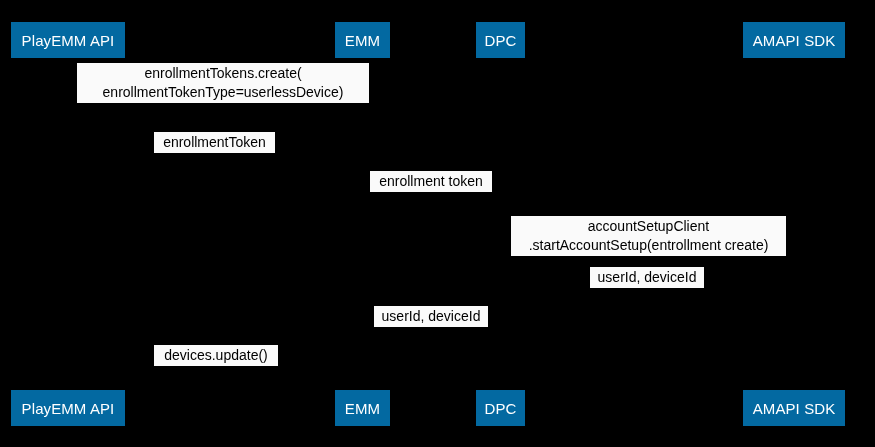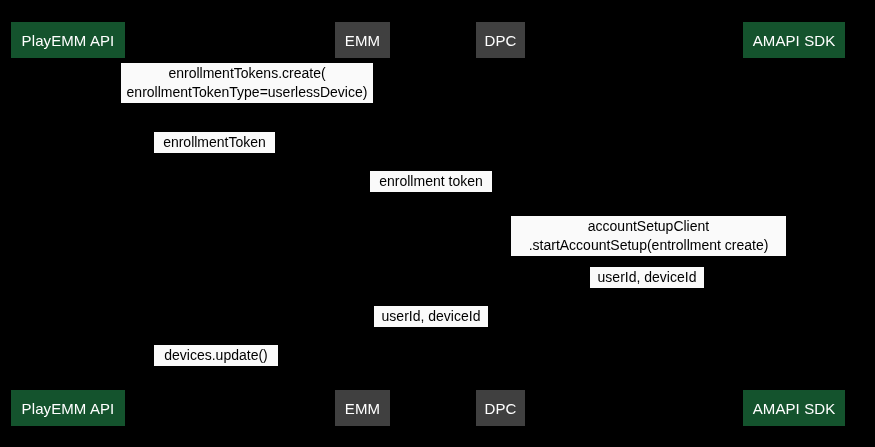--- a/index.html
+++ b/index.html
@@ -24,22 +24,22 @@
     box-sizing: border-box;
     display: flex;
     align-items: center;
     justify-content: center;
     color: #ffffff;
     font-size: 15px;
     line-height: 1;
     white-space: nowrap;
     letter-spacing: 0.1px;
   }
-  .participant.green { background: #14532d; }
-  .participant.blue  { background: #404040; }
+  .participant.green { background: #0369a1; }
+  .participant.blue  { background: #0369a1; }
 
   
   .lifeline {
     position: absolute;
     width: 1px;
     background: #000000;
   }
   
   .arrow {
     position: absolute;
@@ -84,21 +84,21 @@
   <div class="participant blue" style="left:335px; top:22px; width:55px; height:36px;">
     <span>EMM</span>
   </div>
   <div class="participant blue" style="left:476px; top:22px; width:49px; height:36px;">
     <span>DPC</span>
   </div>
   <div class="participant green" style="left:743px; top:22px; width:102px; height:36px;">
     <span>AMAPI SDK</span>
   </div>
 
-  <div class="msg" style="left:77px; top:63px; width:252px;margin-left:44px;"><span>enrollmentTokens.create(</span><br><span>enrollmentTokenType=userlessDevice)</span></div>
+  <div class="msg" style="left:77px; top:63px; width:292px;"><span>enrollmentTokens.create(</span><br><span>enrollmentTokenType=userlessDevice)</span></div>
 
   <div class="msg" style="left:370px; top:171px; width:122px;"><span>enrollment token</span></div>
 
   <div class="msg" style="left:154px; top:132px; width:121px;"><span>enrollmentToken</span></div>
 
   <div class="msg" style="left:511px; top:216px; width:275px;"><span>accountSetupClient</span><br><span>.startAccountSetup(entrollment create)</span></div>
 
   <div class="msg" style="left:590px; top:267px; width:114px;"><span>userId, deviceId</span></div>
 
   <div class="msg" style="left:374px; top:306px; width:114px;"><span>userId, deviceId</span></div>

